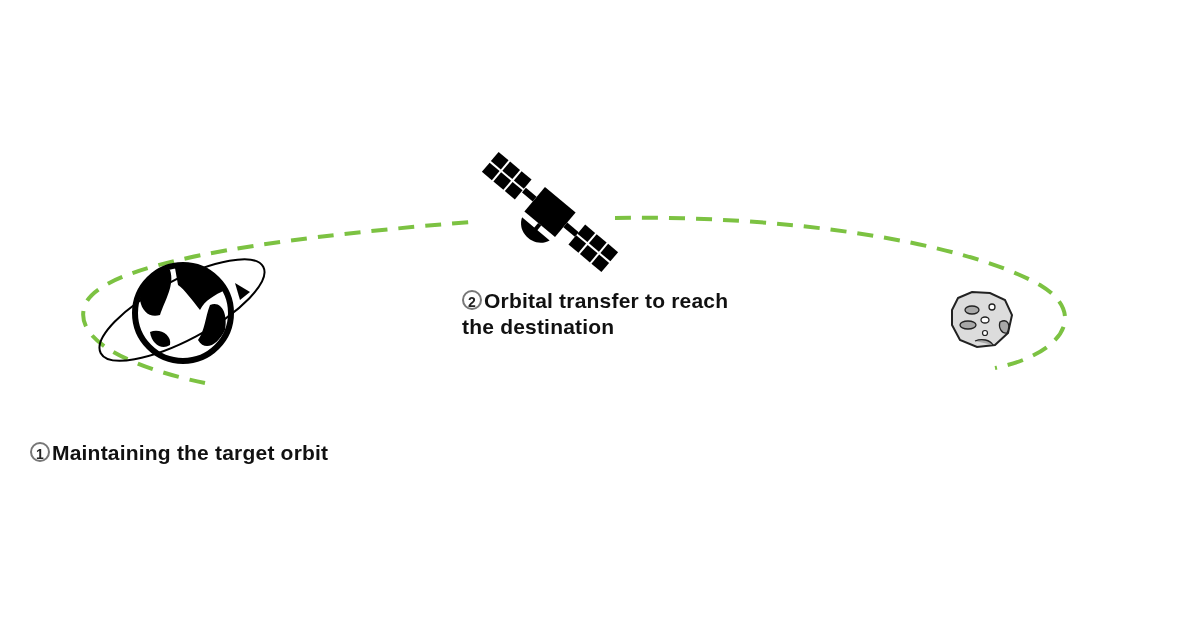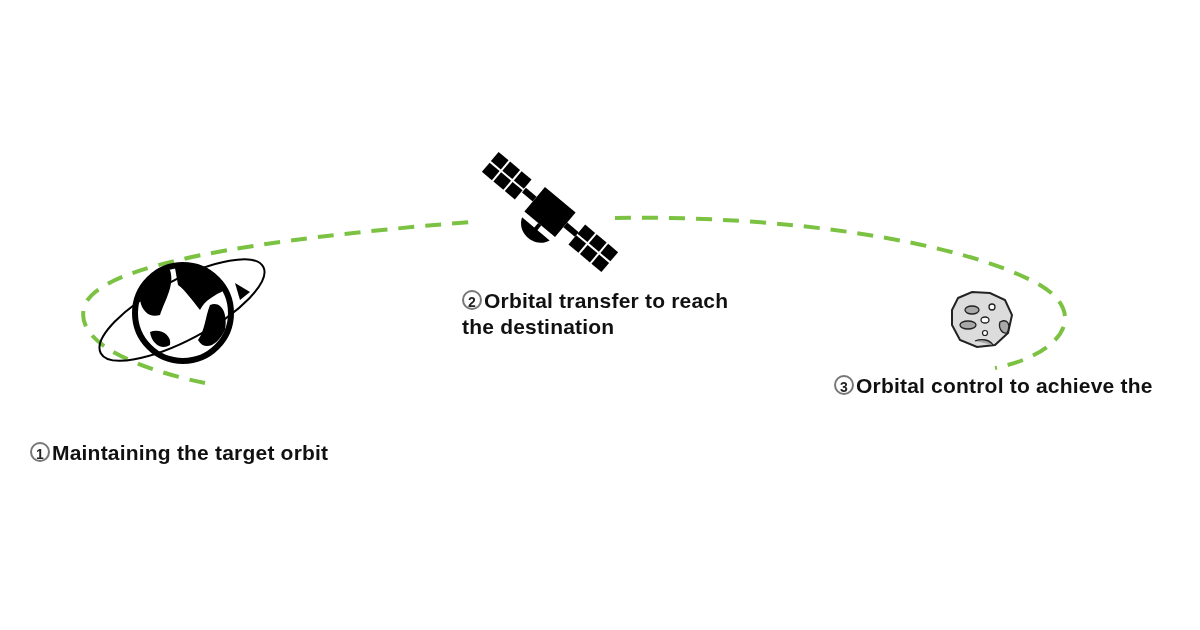--- a/index.html
+++ b/index.html
@@ -68,14 +68,13 @@
 <div class="label" style="left:30px;top:408px;margin-top:32px;">
   <span class="num">1</span><span>Maintaining the target orbit</span>
 </div>
 
 <div class="label" style="left:434px;top:288px;margin-left:28px;">
   <div><span class="num">2</span><span>Orbital transfer to reach</span></div>
   <div>the destination</div>
 </div>
 
 <div class="label" style="left:834px;top:373px;">
-  <div><span class="num">3</span><span>Orbital control to achieve the</span></div>
 </div>
 
 </body></html>

